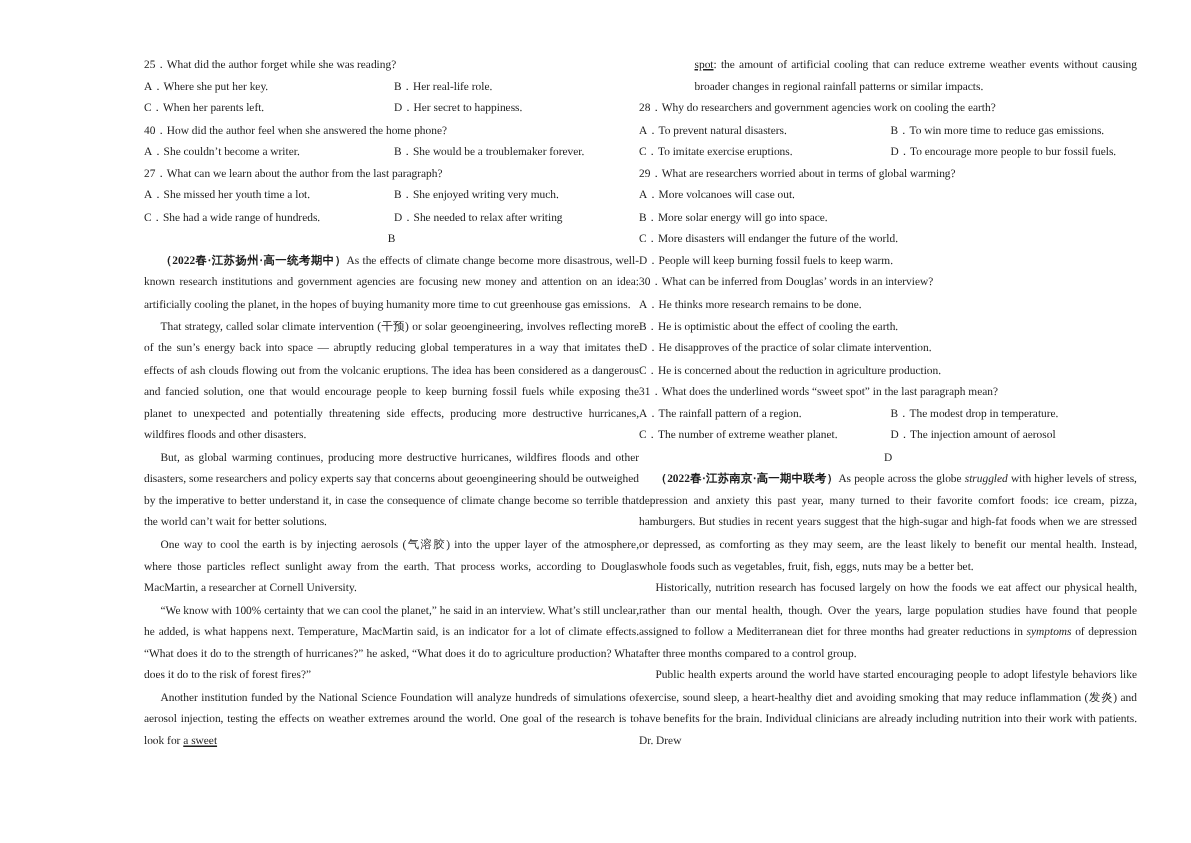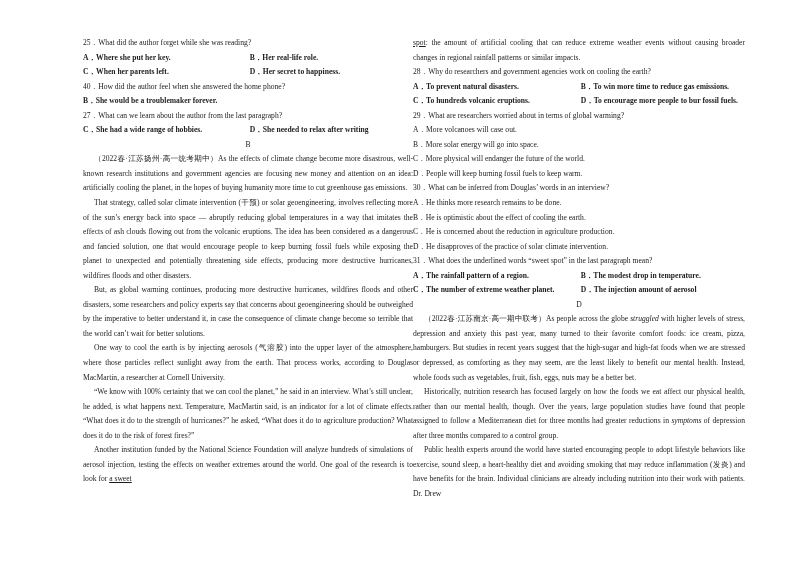--- a/index.html
+++ b/index.html
@@ -1,31 +1,31 @@
 <!DOCTYPE html>
 <html><head>
 <meta charset="utf-8">
 <style>
   html,body{margin:0;padding:0;background:#ffffff;}
   body{
     width:794px;height:562px;overflow:hidden;position:relative;
     font-family:"Liberation Serif","DejaVu Serif",serif;
     color:#1c1c1c;
   }
-  .page{position:absolute;left:83px;top:36px;width:674px;display:flex;gap:0;}
+  .page{position:absolute;left:96px;top:36px;width:674px;display:flex;gap:0;}
   .col{line-height:14.55px;font-size:7.6px;}
   .col.left{width:330px;}
   .col.right{width:332px;}
   p{margin:0;}
   .line{white-space:nowrap;}
-  .optrow{display:grid;grid-template-columns:50.5% 49.5%;font-weight:bold;}
+  .optrow{display:grid;grid-template-columns:50.5% 49.5%;}
   .para{text-align:justify;text-indent:11px;}
-  .para.noindent{text-indent:0;}
+  .para.noindent{text-indent:0;margin-left:37px;}
   .seclabel{text-align:center;text-indent:0;}
-  .src{font-weight:normal;}
+  .src{font-weight:bold;}
   .u{text-decoration:underline;}
   i{}
 </style>
 </head>
 <body>
 
 <div class="page">
 
   <div class="col left">
 
@@ -37,28 +37,33 @@
       </div>
       <div class="optrow">
         <p class="line">C．When her parents left.</p>
         <p class="line">D．Her secret to happiness.</p>
       </div>
     </div>
 
     <div>
       <p class="line">40．How did the author feel when she answered the home phone?</p>
       <div class="optrow">
+        <p class="line">A．She couldn’t become a writer.</p>
         <p class="line">B．She would be a troublemaker forever.</p>
       </div>
     </div>
 
     <div>
       <p class="line">27．What can we learn about the author from the last paragraph?</p>
       <div class="optrow">
-        <p class="line">C．She had a wide range of hobbies.</p>
+        <p class="line">A．She missed her youth time a lot.</p>
+        <p class="line">B．She enjoyed writing very much.</p>
+      </div>
+      <div class="optrow">
+        <p class="line">C．She had a wide range of hundreds.</p>
         <p class="line">D．She needed to relax after writing</p>
       </div>
     </div>
 
     <p class="seclabel">B</p>
 
     <p class="para"><span class="src">（2022春·江苏扬州·高一统考期中）</span><span>As the effects of climate change become more disastrous, well-known research institutions and government agencies are focusing new money and attention on an idea: artificially cooling the planet, in the hopes of buying humanity more time to cut greenhouse gas emissions.</span></p>
 
     <p class="para">That strategy, called solar climate intervention (干预) or solar geoengineering, involves reflecting more of the sun’s energy back into space — abruptly reducing global temperatures in a way that imitates the effects of ash clouds flowing out from the volcanic eruptions. The idea has been considered as a dangerous and fancied solution, one that would encourage people to keep burning fossil fuels while exposing the planet to unexpected and potentially threatening side effects, producing more destructive hurricanes, wildfires floods and other disasters.</p>
 
@@ -76,39 +81,39 @@
 
     <p class="para noindent"><span class="u">spot</span><span>: the amount of artificial cooling that can reduce extreme weather events without causing broader changes in regional rainfall patterns or similar impacts.</span></p>
 
     <div>
       <p class="line">28．Why do researchers and government agencies work on cooling the earth?</p>
       <div class="optrow">
         <p class="line">A．To prevent natural disasters.</p>
         <p class="line">B．To win more time to reduce gas emissions.</p>
       </div>
       <div class="optrow">
-        <p class="line">C．To hundreds volcanic eruptions.</p>
+        <p class="line">C．To imitate exercise eruptions.</p>
         <p class="line">D．To encourage more people to bur fossil fuels.</p>
       </div>
     </div>
 
     <div>
       <p class="line">29．What are researchers worried about in terms of global warming?</p>
       <p class="line">A．More volcanoes will case out.</p>
       <p class="line">B．More solar energy will go into space.</p>
-      <p class="line">C．More physical will endanger the future of the world.</p>
+      <p class="line">C．More disasters will endanger the future of the world.</p>
       <p class="line">D．People will keep burning fossil fuels to keep warm.</p>
     </div>
 
     <div>
       <p class="line">30．What can be inferred from Douglas’ words in an interview?</p>
       <p class="line">A．He thinks more research remains to be done.</p>
       <p class="line">B．He is optimistic about the effect of cooling the earth.</p>
+      <p class="line">D．He disapproves of the practice of solar climate intervention.</p>
       <p class="line">C．He is concerned about the reduction in agriculture production.</p>
-      <p class="line">D．He disapproves of the practice of solar climate intervention.</p>
     </div>
 
     <div>
       <p class="line">31．What does the underlined words “sweet spot” in the last paragraph mean?</p>
       <div class="optrow">
         <p class="line">A．The rainfall pattern of a region.</p>
         <p class="line">B．The modest drop in temperature.</p>
       </div>
       <div class="optrow">
         <p class="line">C．The number of extreme weather planet.</p>

